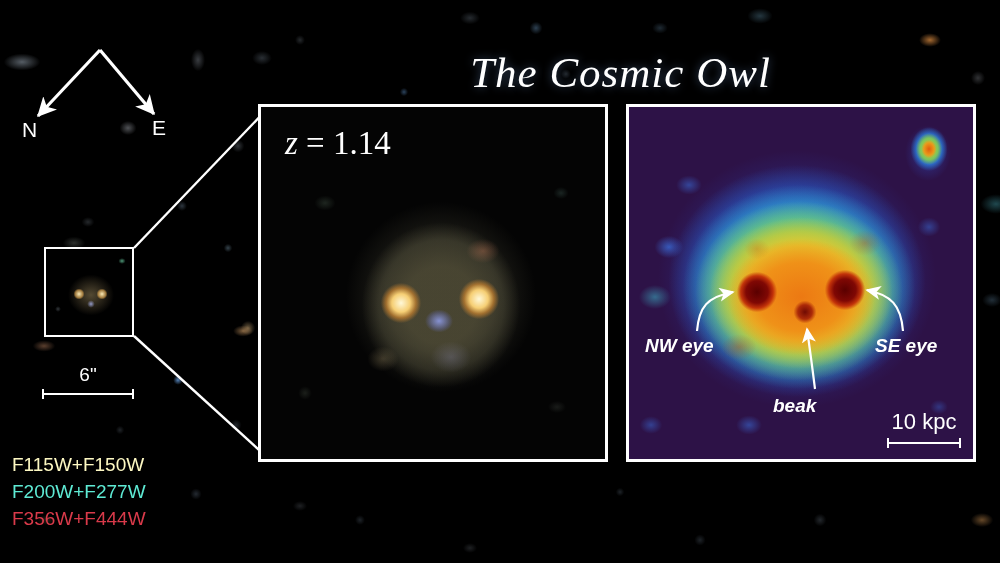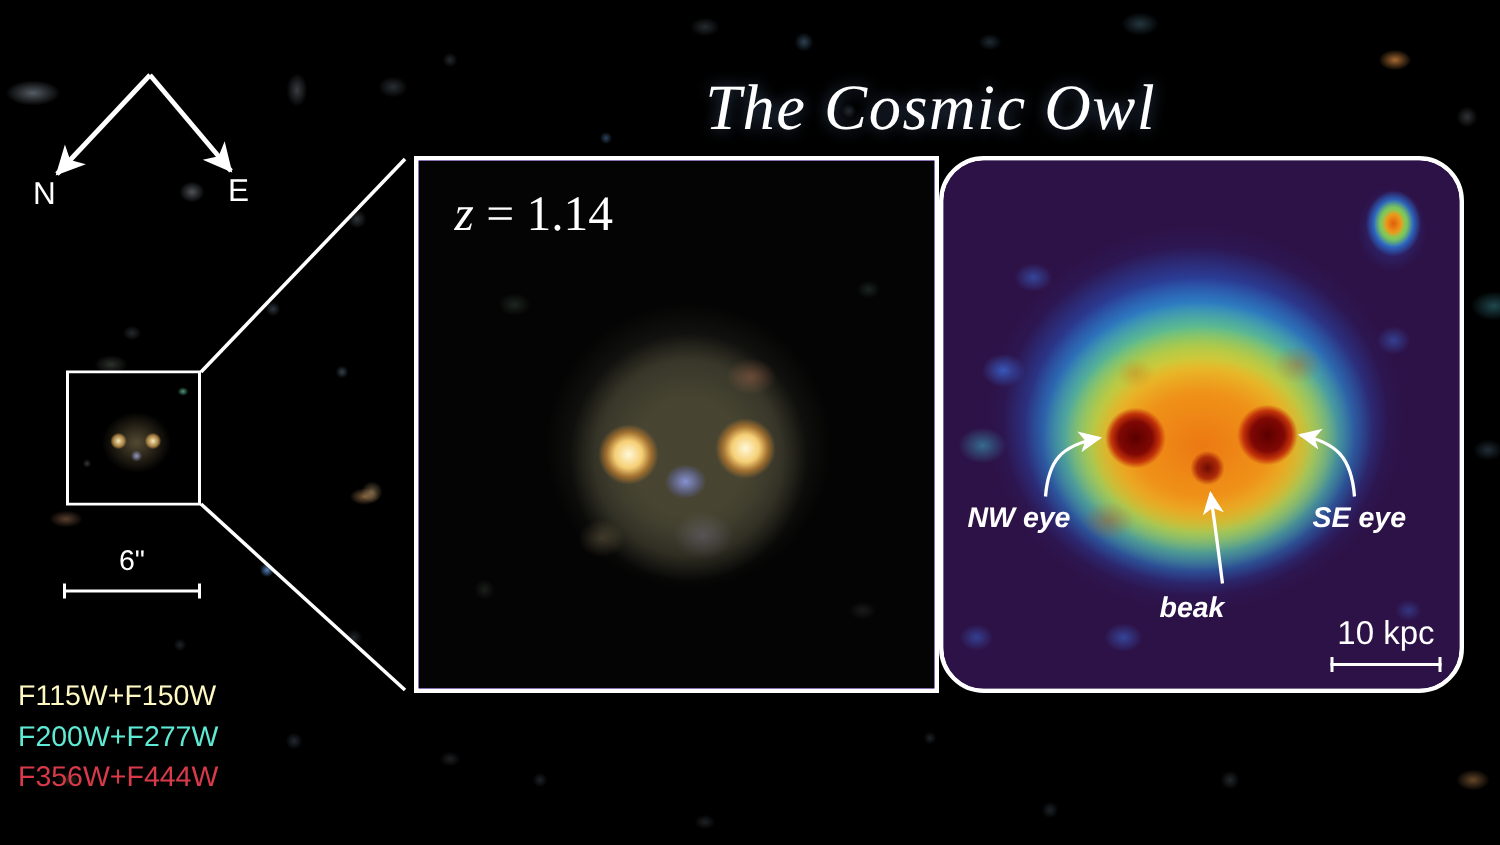--- a/index.html
+++ b/index.html
@@ -140,22 +140,22 @@
     font-family: "Liberation Sans", sans-serif;
   }
 
   
   .panel {
     position: absolute;
     border: 3px solid #fff;
     box-sizing: border-box;
     overflow: hidden;
   }
-  .panel-nircam { left: 276px; top: 104px; width: 350px; height: 358px; background: #6d28d9; }
-  .panel-map    { left: 626px; top: 104px; width: 350px; height: 358px; background: #2a1440; border-radius: 30px; }
+  .panel-nircam { left: 258px; top: 104px; width: 350px; height: 358px; background: #ec4899; }
+  .panel-map    { left: 626px; top: 104px; width: 350px; height: 358px; background: #2a1440; }
 
   .z-label {
     position: absolute;
     left: 24px; top: 18px;
     color: #fff;
     font-family: "Liberation Serif", "DejaVu Serif", serif;
     font-size: 33px;
   }
   .z-label .zit { font-style: italic; }
 

